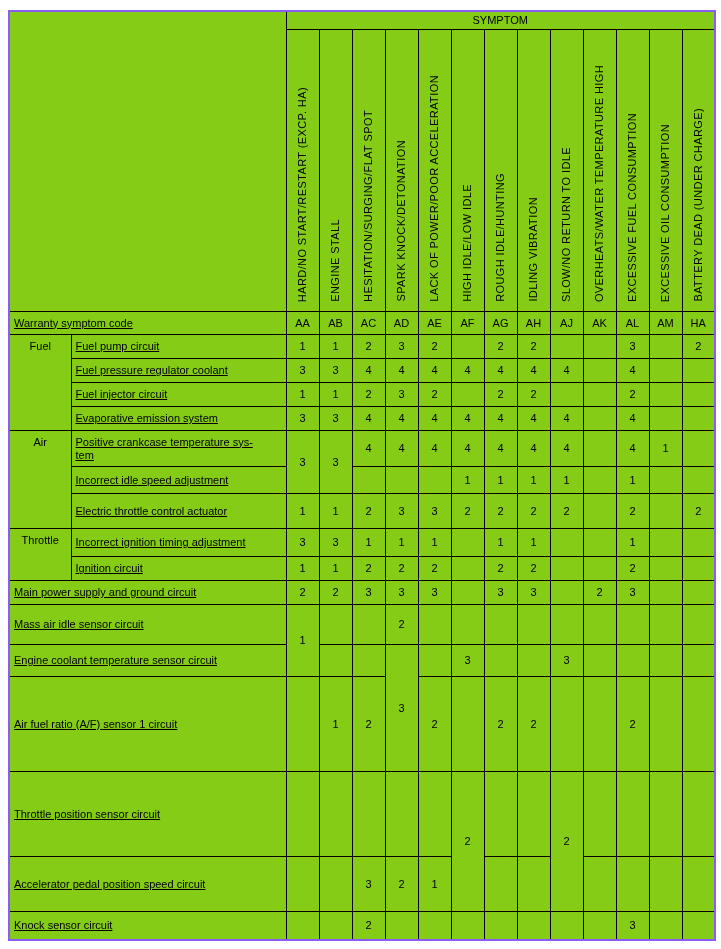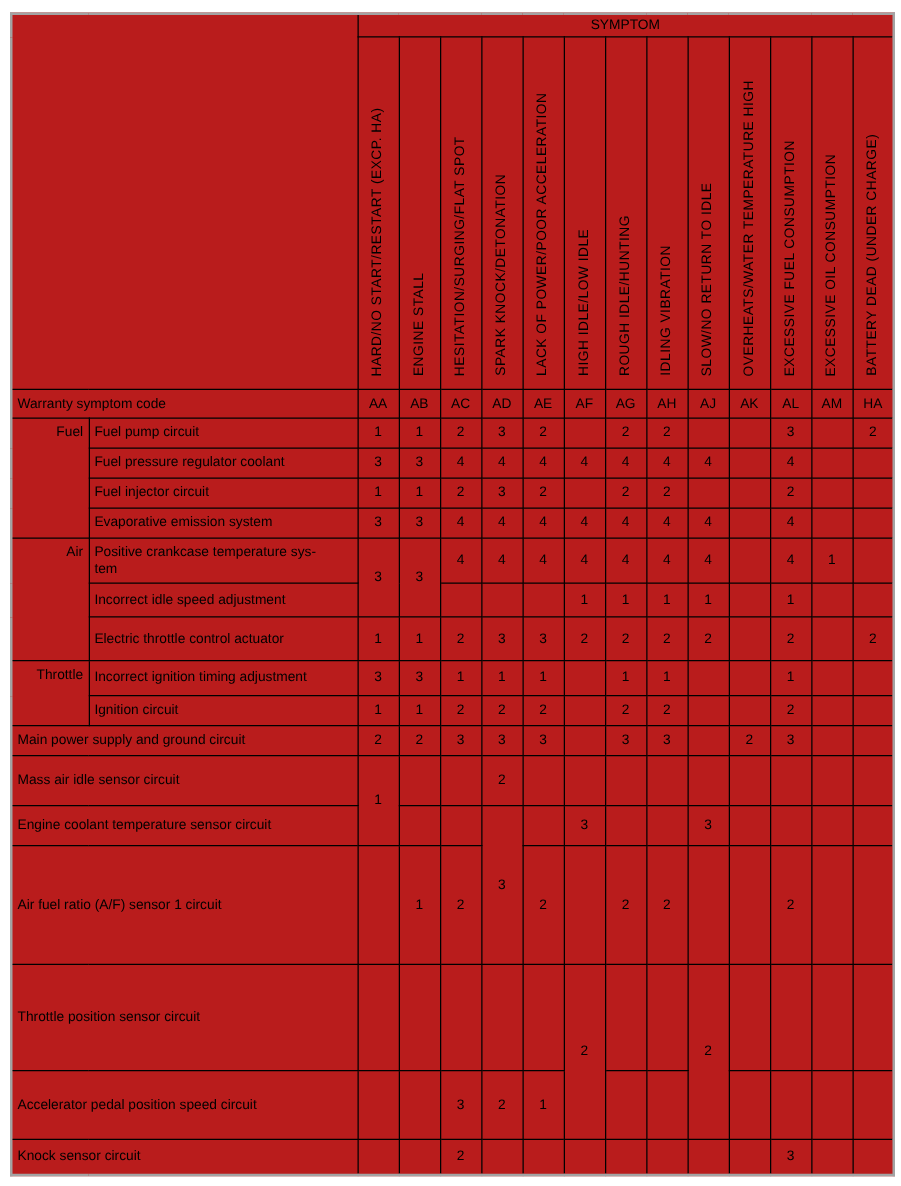--- a/index.html
+++ b/index.html
@@ -7,43 +7,43 @@
     margin: 0; padding: 0;
     width: 721px; height: 949px;
     background: #ffffff;
     font-family: "Liberation Sans", "DejaVu Sans", sans-serif;
     color: #000;
   }
   .sheet { padding: 10px 0 0 8px; }
   table.matrix {
     border-collapse: collapse;
     table-layout: fixed;
-    border: 2px solid #a3a3a3;
-    background: #b91c1c;
+    border: 2px solid #8b5cf6;
+    background: #84cc16;
   }
   td {
     border: 1px solid #000;
     font-size: 11px;
     line-height: 1.2;
     overflow: hidden;
   }
   td.corner { border-right: 1px solid #000; }
   td.sym { text-align: center; vertical-align: middle; padding: 2px; }
   td.vh { vertical-align: bottom; text-align: center; padding: 0 0 6px 0; }
   .vt {
     display: inline-block;
     writing-mode: vertical-rl;
     transform: rotate(180deg);
     white-space: nowrap;
     font-size: 11px;
     letter-spacing: 0.4px;
     line-height: 1;
   }
-  td.lab { text-align: left; vertical-align: middle; padding: 2px 4px; }
-  td.cat { text-align: right; vertical-align: top; padding: 5px 4px; }
+  td.lab { text-align: left; vertical-align: middle; padding: 2px 4px; text-decoration: underline; }
+  td.cat { text-align: center; vertical-align: top; padding: 5px 4px; }
   td.v { text-align: center; vertical-align: middle; padding: 0 1px; }
 </style>
 </head>
 <body>
 
 <div class="sheet">
 <table class="matrix">
   <colgroup>
     <col style="width:62px">
     <col style="width:215px">

